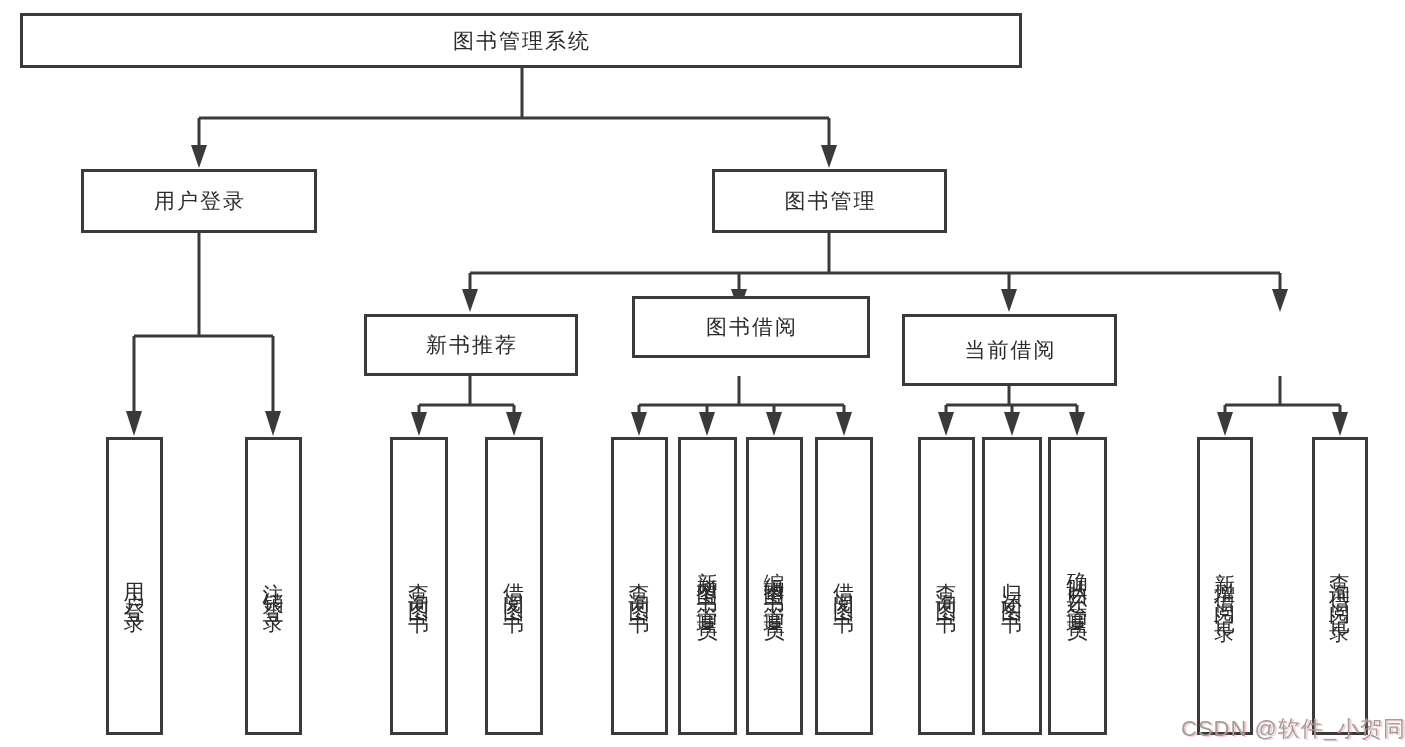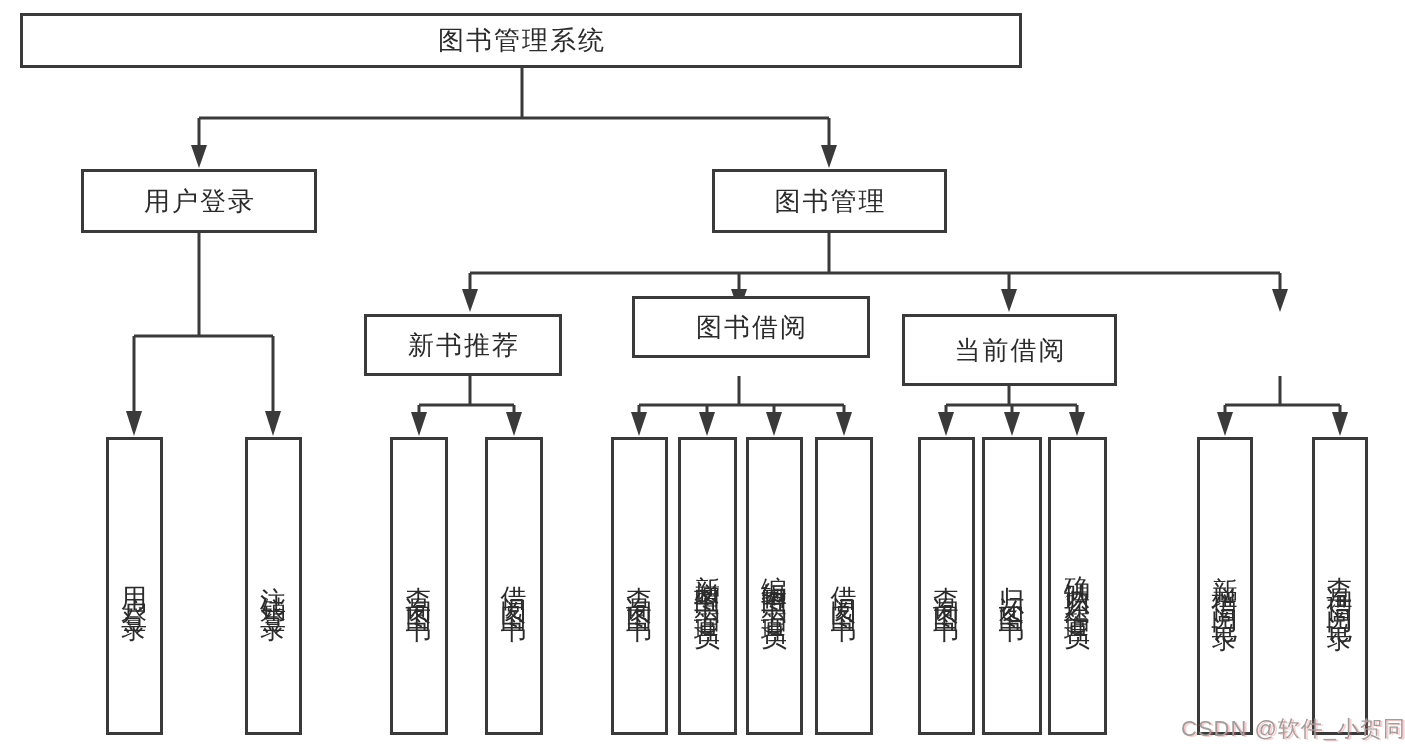--- a/index.html
+++ b/index.html
@@ -23,21 +23,21 @@
   }
   .node {
     position: absolute;
     box-sizing: border-box;
     border: 3px solid #3a3a3a;
     background: #ffffff;
     display: flex;
     align-items: center;
     justify-content: center;
     color: #2b2b2b;
-    font-size: 26px;
+    font-size: 21px;
     letter-spacing: 2px;
     text-align: center;
   }
   .node.h span {
     white-space: nowrap;
     transform: translateX(1px); 
   }
   .node.v span {
     writing-mode: vertical-rl;
     text-orientation: mixed;
@@ -108,21 +108,21 @@
     <span>图书管理系统</span>
   </div>
 
   <div class="node h" style="left:81px; top:169px; width:236px; height:64px;">
     <span>用户登录</span>
   </div>
   <div class="node h" style="left:712px; top:169px; width:235px; height:64px;">
     <span>图书管理</span>
   </div>
 
-  <div class="node h" style="left:364px; top:314px; width:198px; height:62px;">
+  <div class="node h" style="left:364px; top:314px; width:214px; height:62px;">
     <span>新书推荐</span>
   </div>
   <div class="node h" style="left:632px; top:296px; width:238px; height:62px;">
     <span>图书借阅</span>
   </div>
   <div class="node h" style="left:902px; top:314px; width:215px; height:72px;">
     <span>当前借阅</span>
   </div>
 
   <div class="node v" style="left:106px; top:437px; width:57px; height:298px;">

